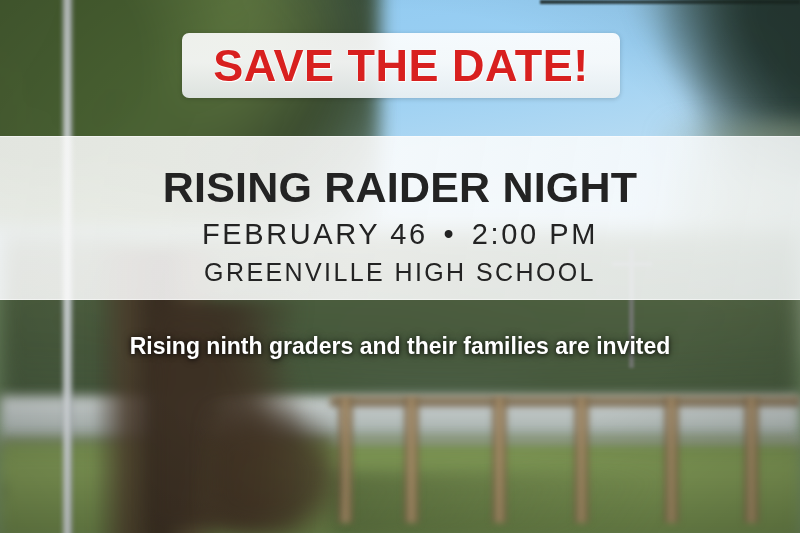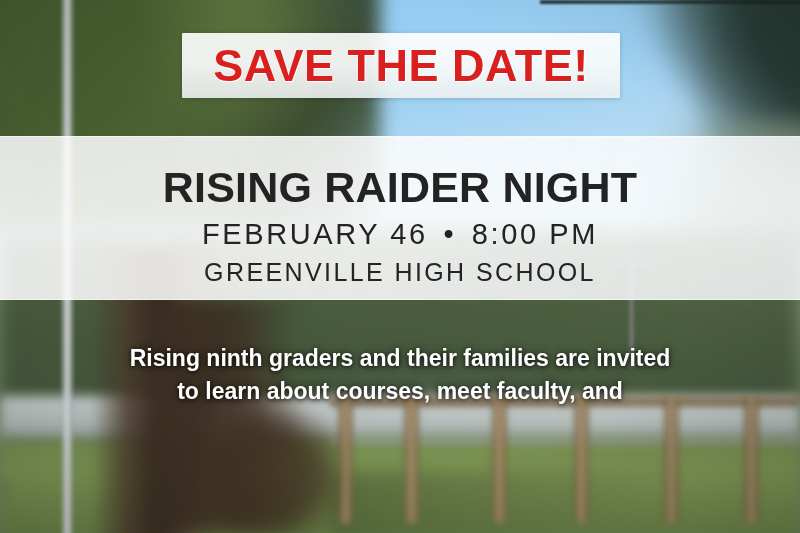--- a/index.html
+++ b/index.html
@@ -158,21 +158,21 @@
   .topstrip{
     left:540px; top:0; width:260px; height:4px;
     background:linear-gradient(90deg, rgba(20,30,26,.85), rgba(24,36,30,.6));
     filter:blur(1px);
   }
 
   
   .badge{
     position:absolute; left:182px; top:33px; width:438px; height:65px;
     background:linear-gradient(180deg, rgba(255,255,255,.90) 0%, rgba(250,251,251,.93) 45%, rgba(236,240,241,.90) 100%);
-    border-radius:1px;
+    border-radius:7px;
     box-shadow:0 1px 5px rgba(0,0,0,.18);
     display:flex; align-items:center; justify-content:center;
   }
   .badge-text{
     font-size:45px; font-weight:bold;
     letter-spacing:.5px;
     color:#d8201f;
     white-space:nowrap;
     text-shadow:0 1px 0 #fff, 1px 1px 1px rgba(255,255,255,.9), 0 0 2px rgba(255,255,255,.7);
   }
@@ -198,21 +198,21 @@
   }
   .subline .dot{ padding:0 5px; }
   .venue{
     font-size:25px; font-weight:normal; color:#232323;
     letter-spacing:2.4px; white-space:nowrap;
     margin-top:7px;
   }
 
   
   .blurb{
-    position:absolute; left:0; top:342px; width:800px;
+    position:absolute; left:0; top:330px; width:800px;
     text-align:center; color:#fff;
     font-size:23px; font-weight:bold; line-height:33px;
     text-shadow:0 1px 4px rgba(0,0,0,.72), 0 0 10px rgba(0,0,0,.45);
   }
   .blurb div{ white-space:nowrap; }
 </style>
 </head>
 <body>
 
 <div class="stage">
@@ -249,23 +249,22 @@
 
   <div class="badge">
     <span class="badge-text">SAVE THE DATE!</span>
   </div>
 
   <div class="band">
     <div class="headline">RISING RAIDER NIGHT</div>
     <div class="subline">
       <span>FEBRUARY 46</span>
       <span class="dot">•</span>
-      <span>8:00 PM</span>
+      <span>2:00 PM</span>
     </div>
     <div class="venue">GREENVILLE HIGH SCHOOL</div>
   </div>
 
   <div class="blurb">
     <div>Rising ninth graders and their families are invited</div>
-    <div>to learn about courses, meet faculty, and</div>
   </div>
 
 </div>
 
 </body></html>

